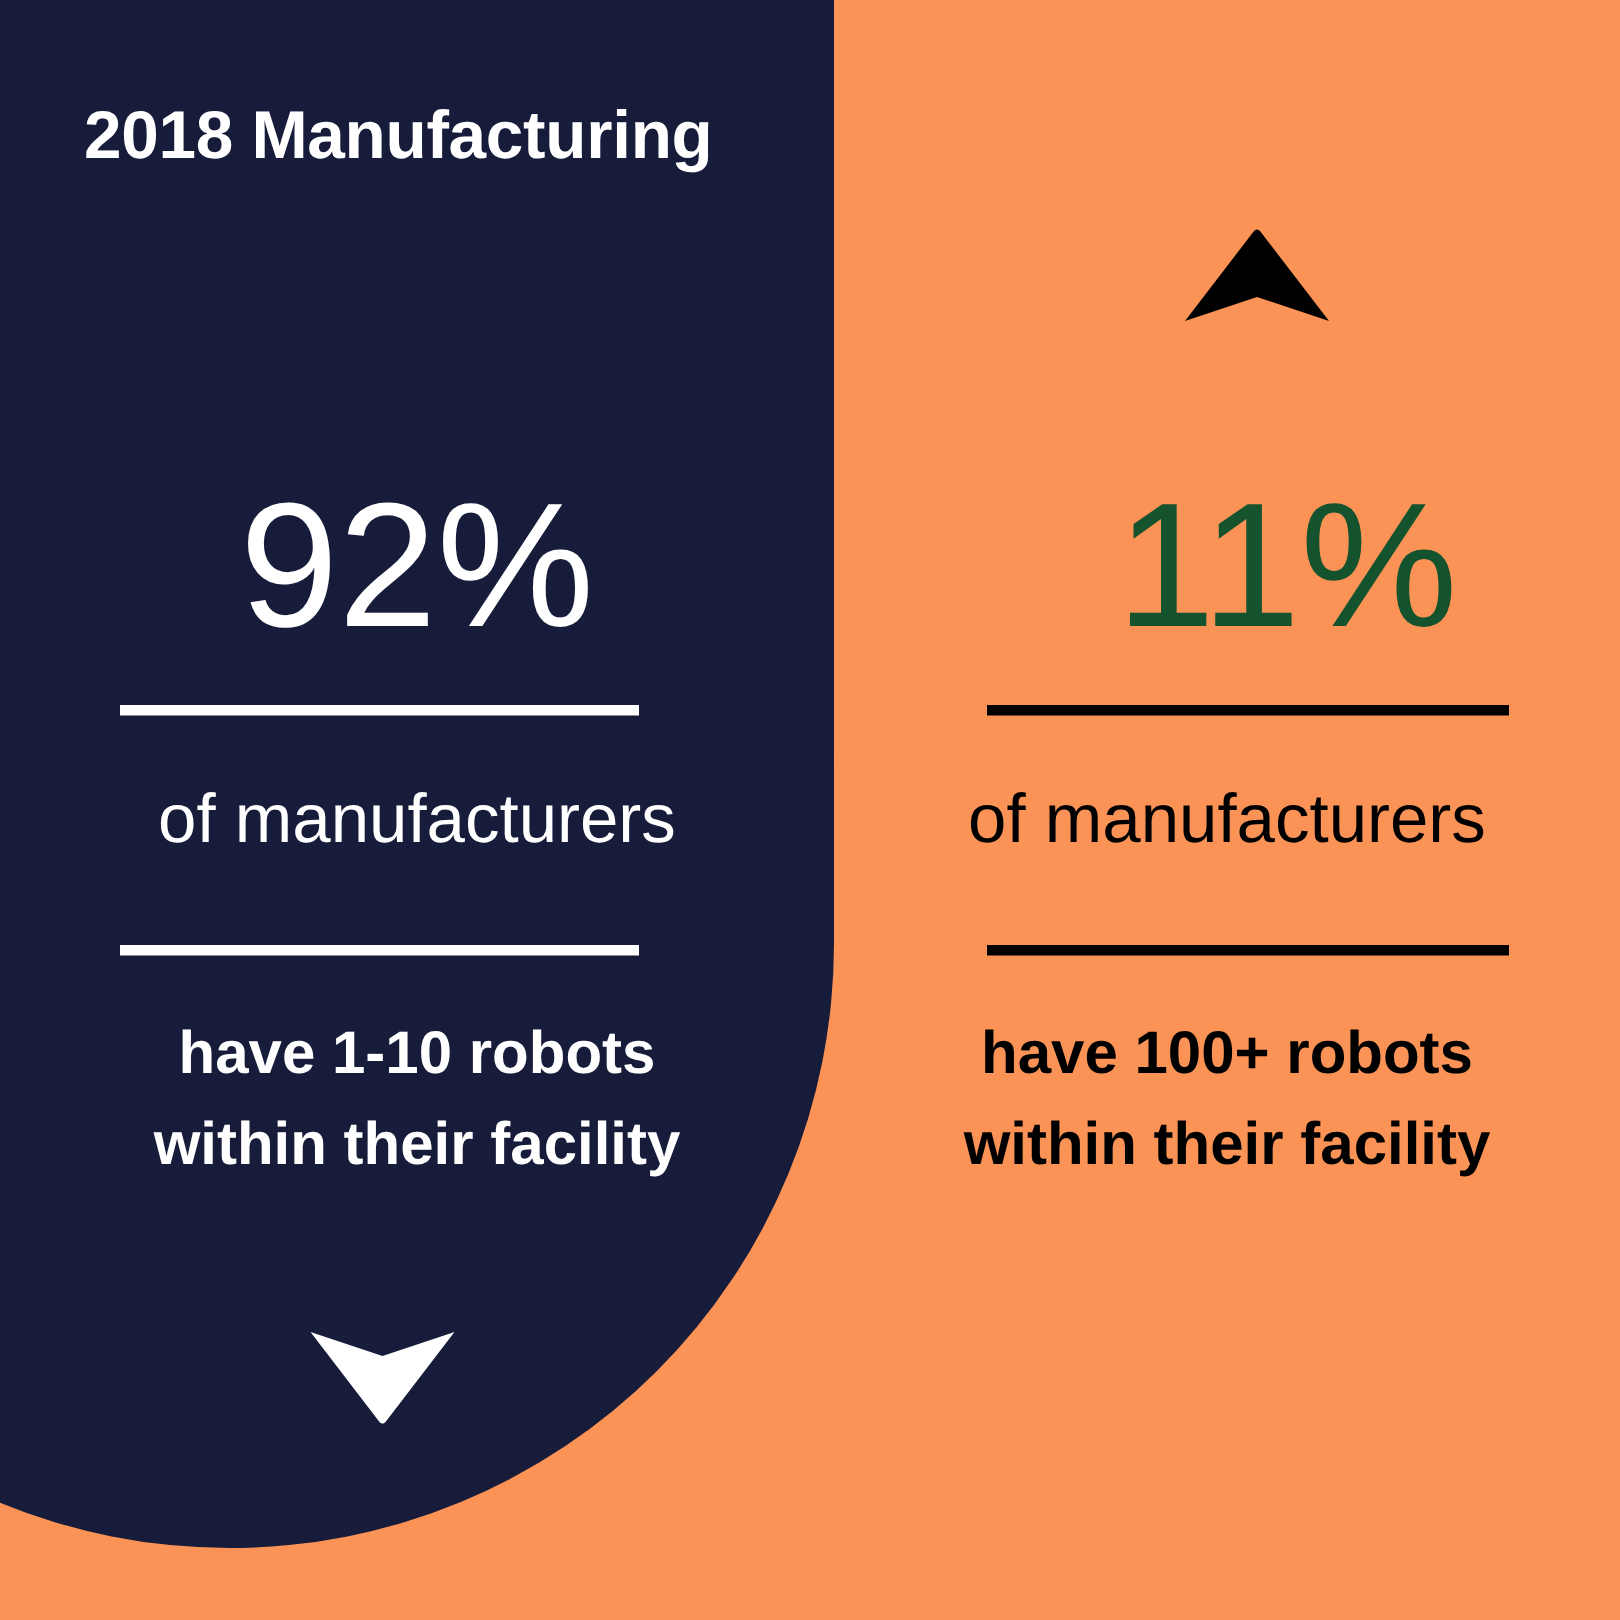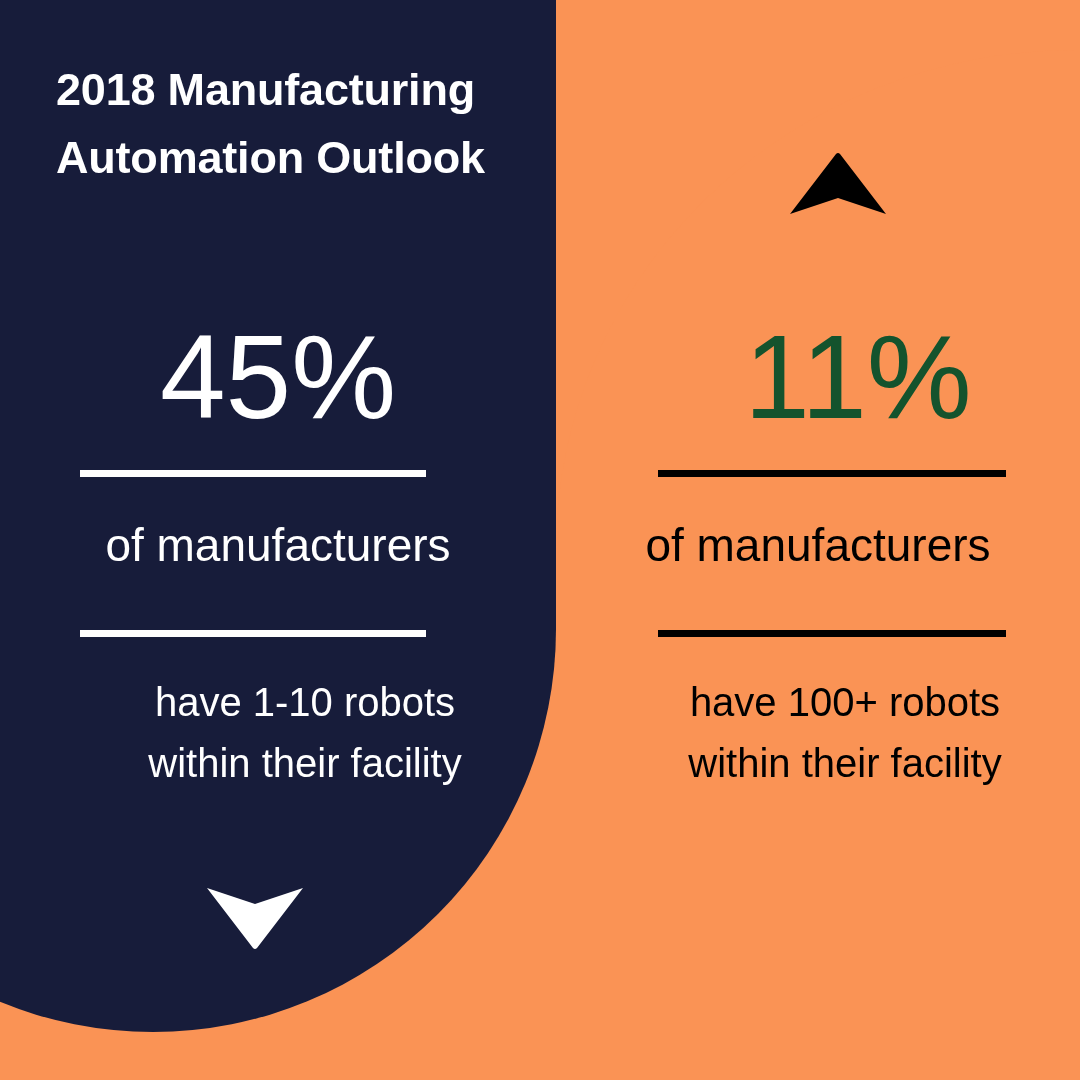--- a/index.html
+++ b/index.html
@@ -104,24 +104,23 @@
   }
   .cap-left  { color: #FFFFFF; }
   .cap-right { color: #000000; }
 
   
   .statement {
     position: absolute;
     width: 100%;
     text-align: center;
     font-size: 40px;
-    font-weight: 400;
+    font-weight: 700;
     line-height: 1.52;
     top: 672px;
-    margin-left: 27px;
   }
   .statement .sl { display: block; white-space: nowrap; }
   .st-left  { color: #FFFFFF; }
   .st-right { color: #000000; }
 
   
   .chev {
     position: absolute;
     width: 100px;
     height: 66px;
@@ -135,24 +134,23 @@
 
 <div id="stage">
 
   <div class="panel-navy"></div>
   <div class="panel-orange"></div>
 
   <div class="col col-left">
 
     <div class="title">
       <span class="tl">2018 Manufacturing</span>
-      <span class="tl">Automation Outlook</span>
     </div>
 
-    <div class="pct pct-left">45%</div>
+    <div class="pct pct-left">92%</div>
 
     <div class="rule rule-l rule-top"></div>
 
     <div class="caption cap-left">of manufacturers</div>
 
     <div class="rule rule-l rule-bottom"></div>
 
     <div class="statement st-left">
       <span class="sl">have 1-10 robots</span>
       <span class="sl">within their facility</span>

